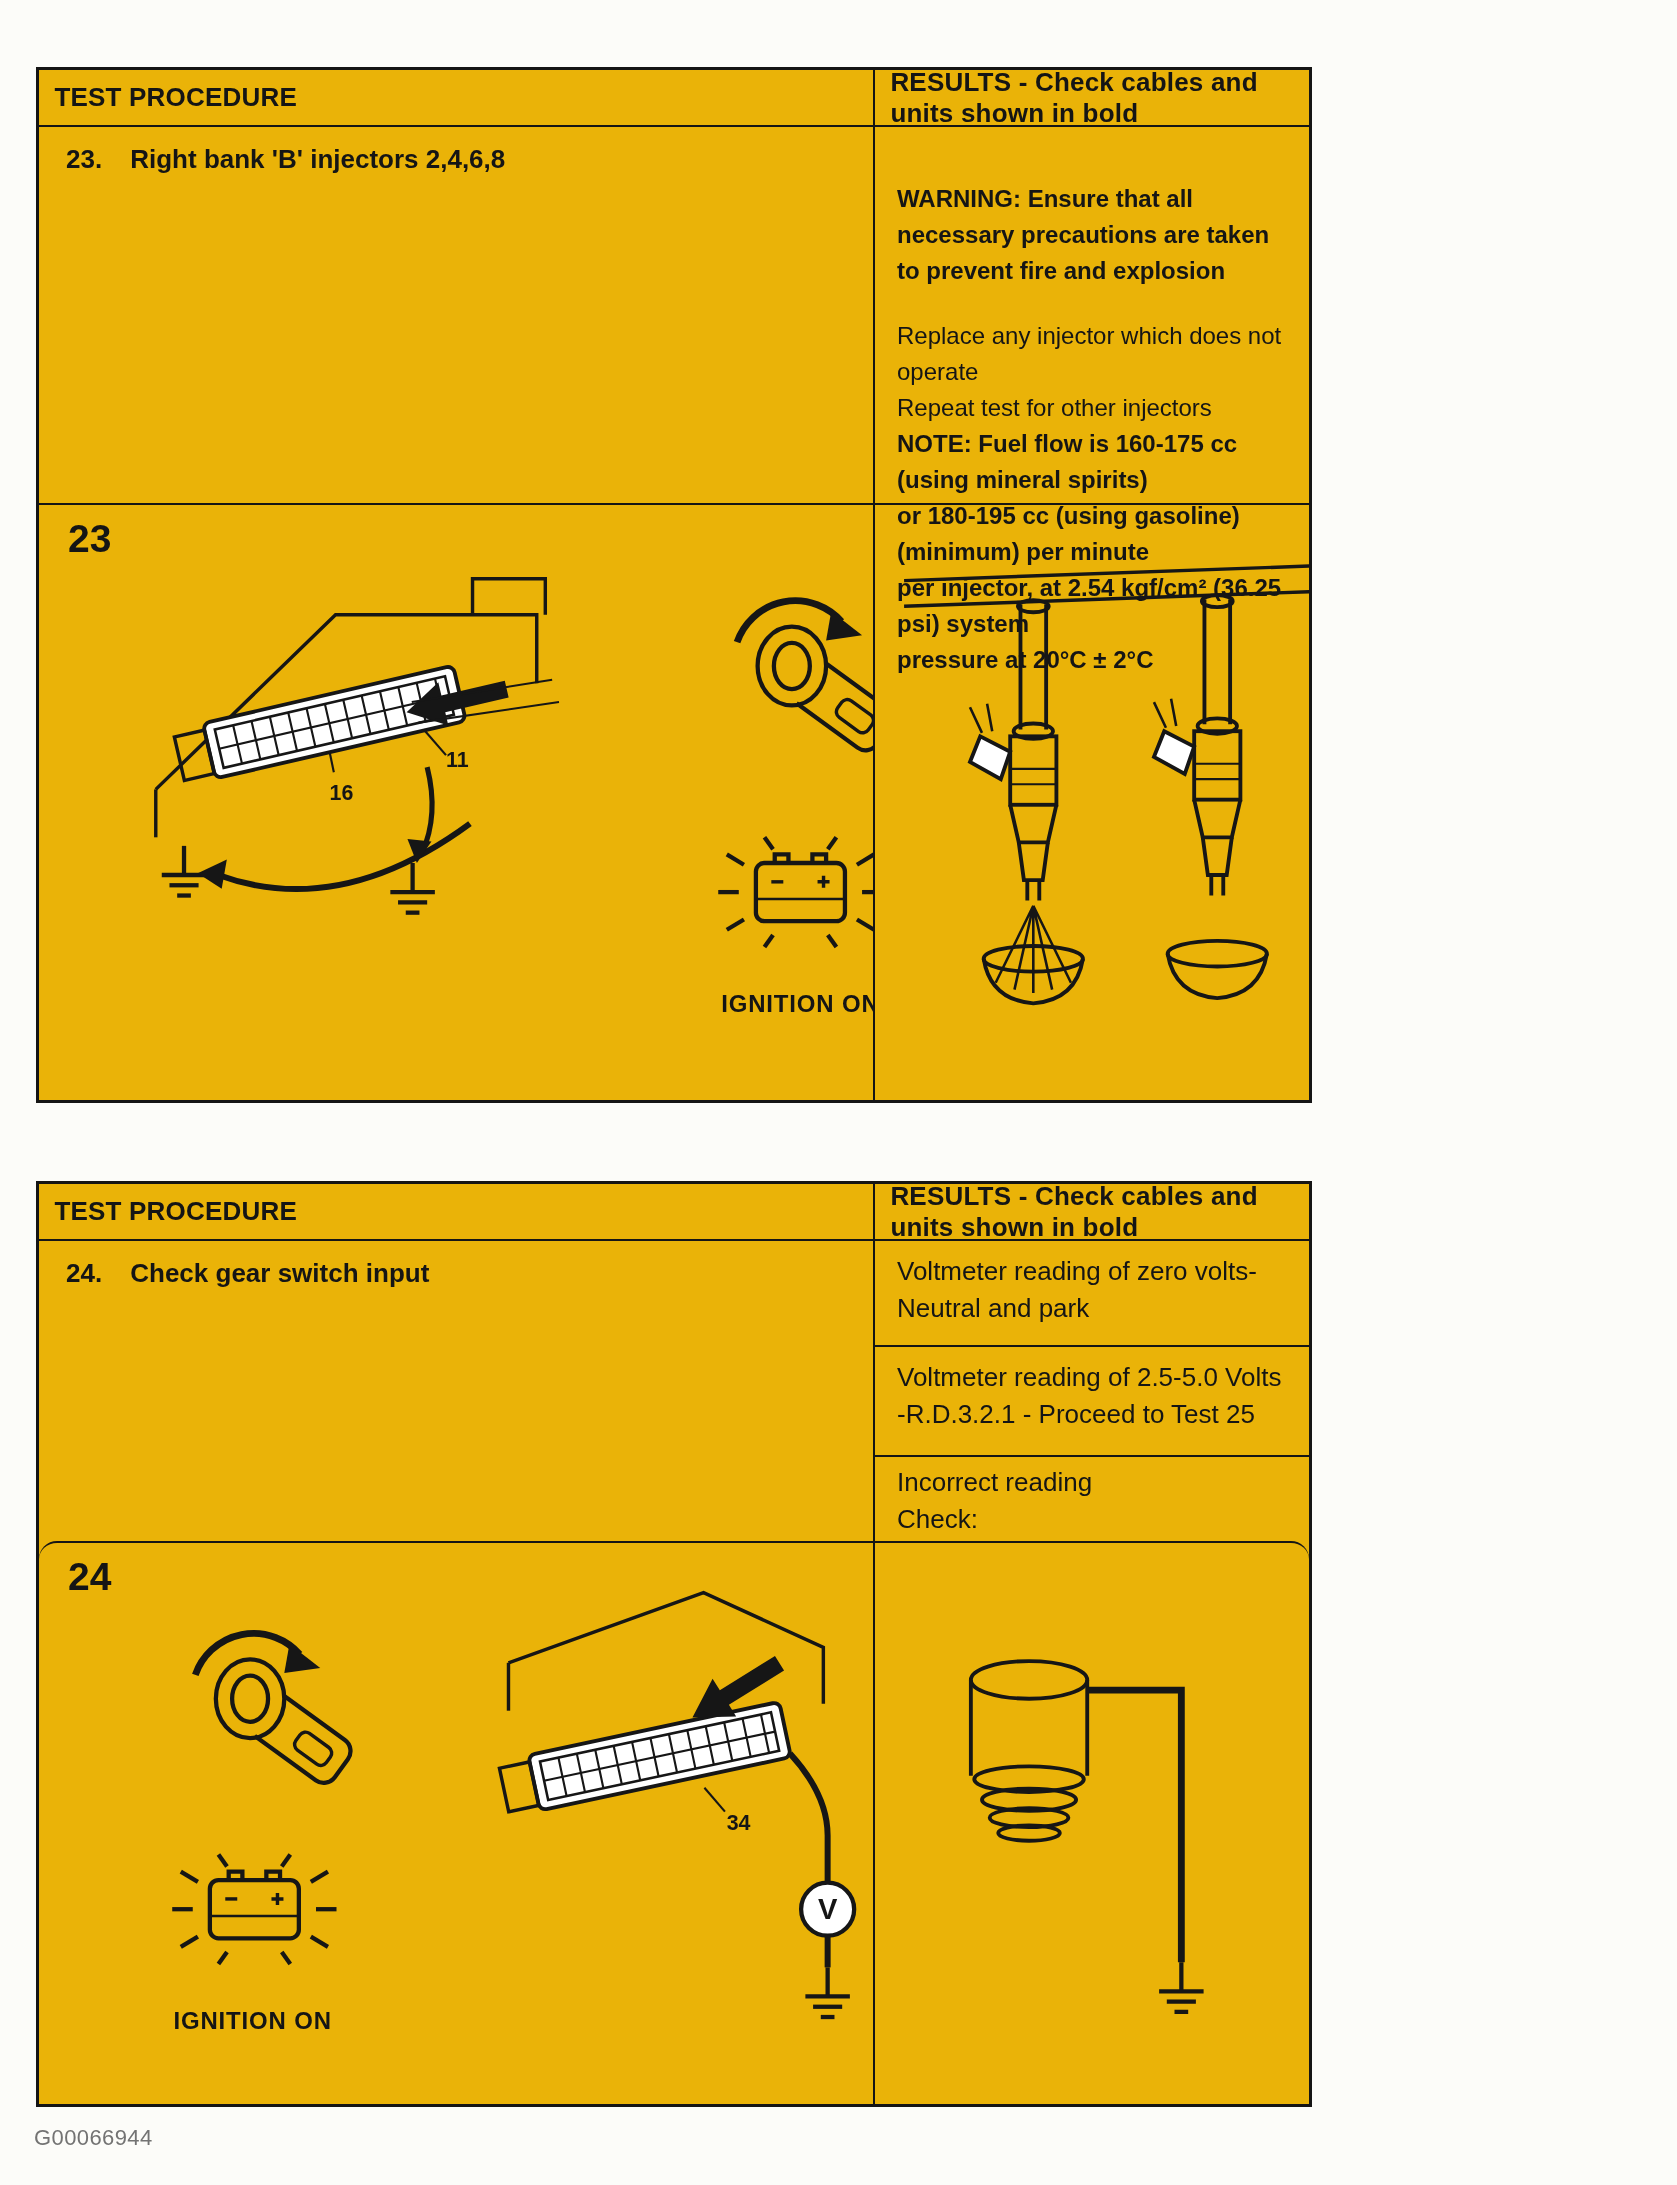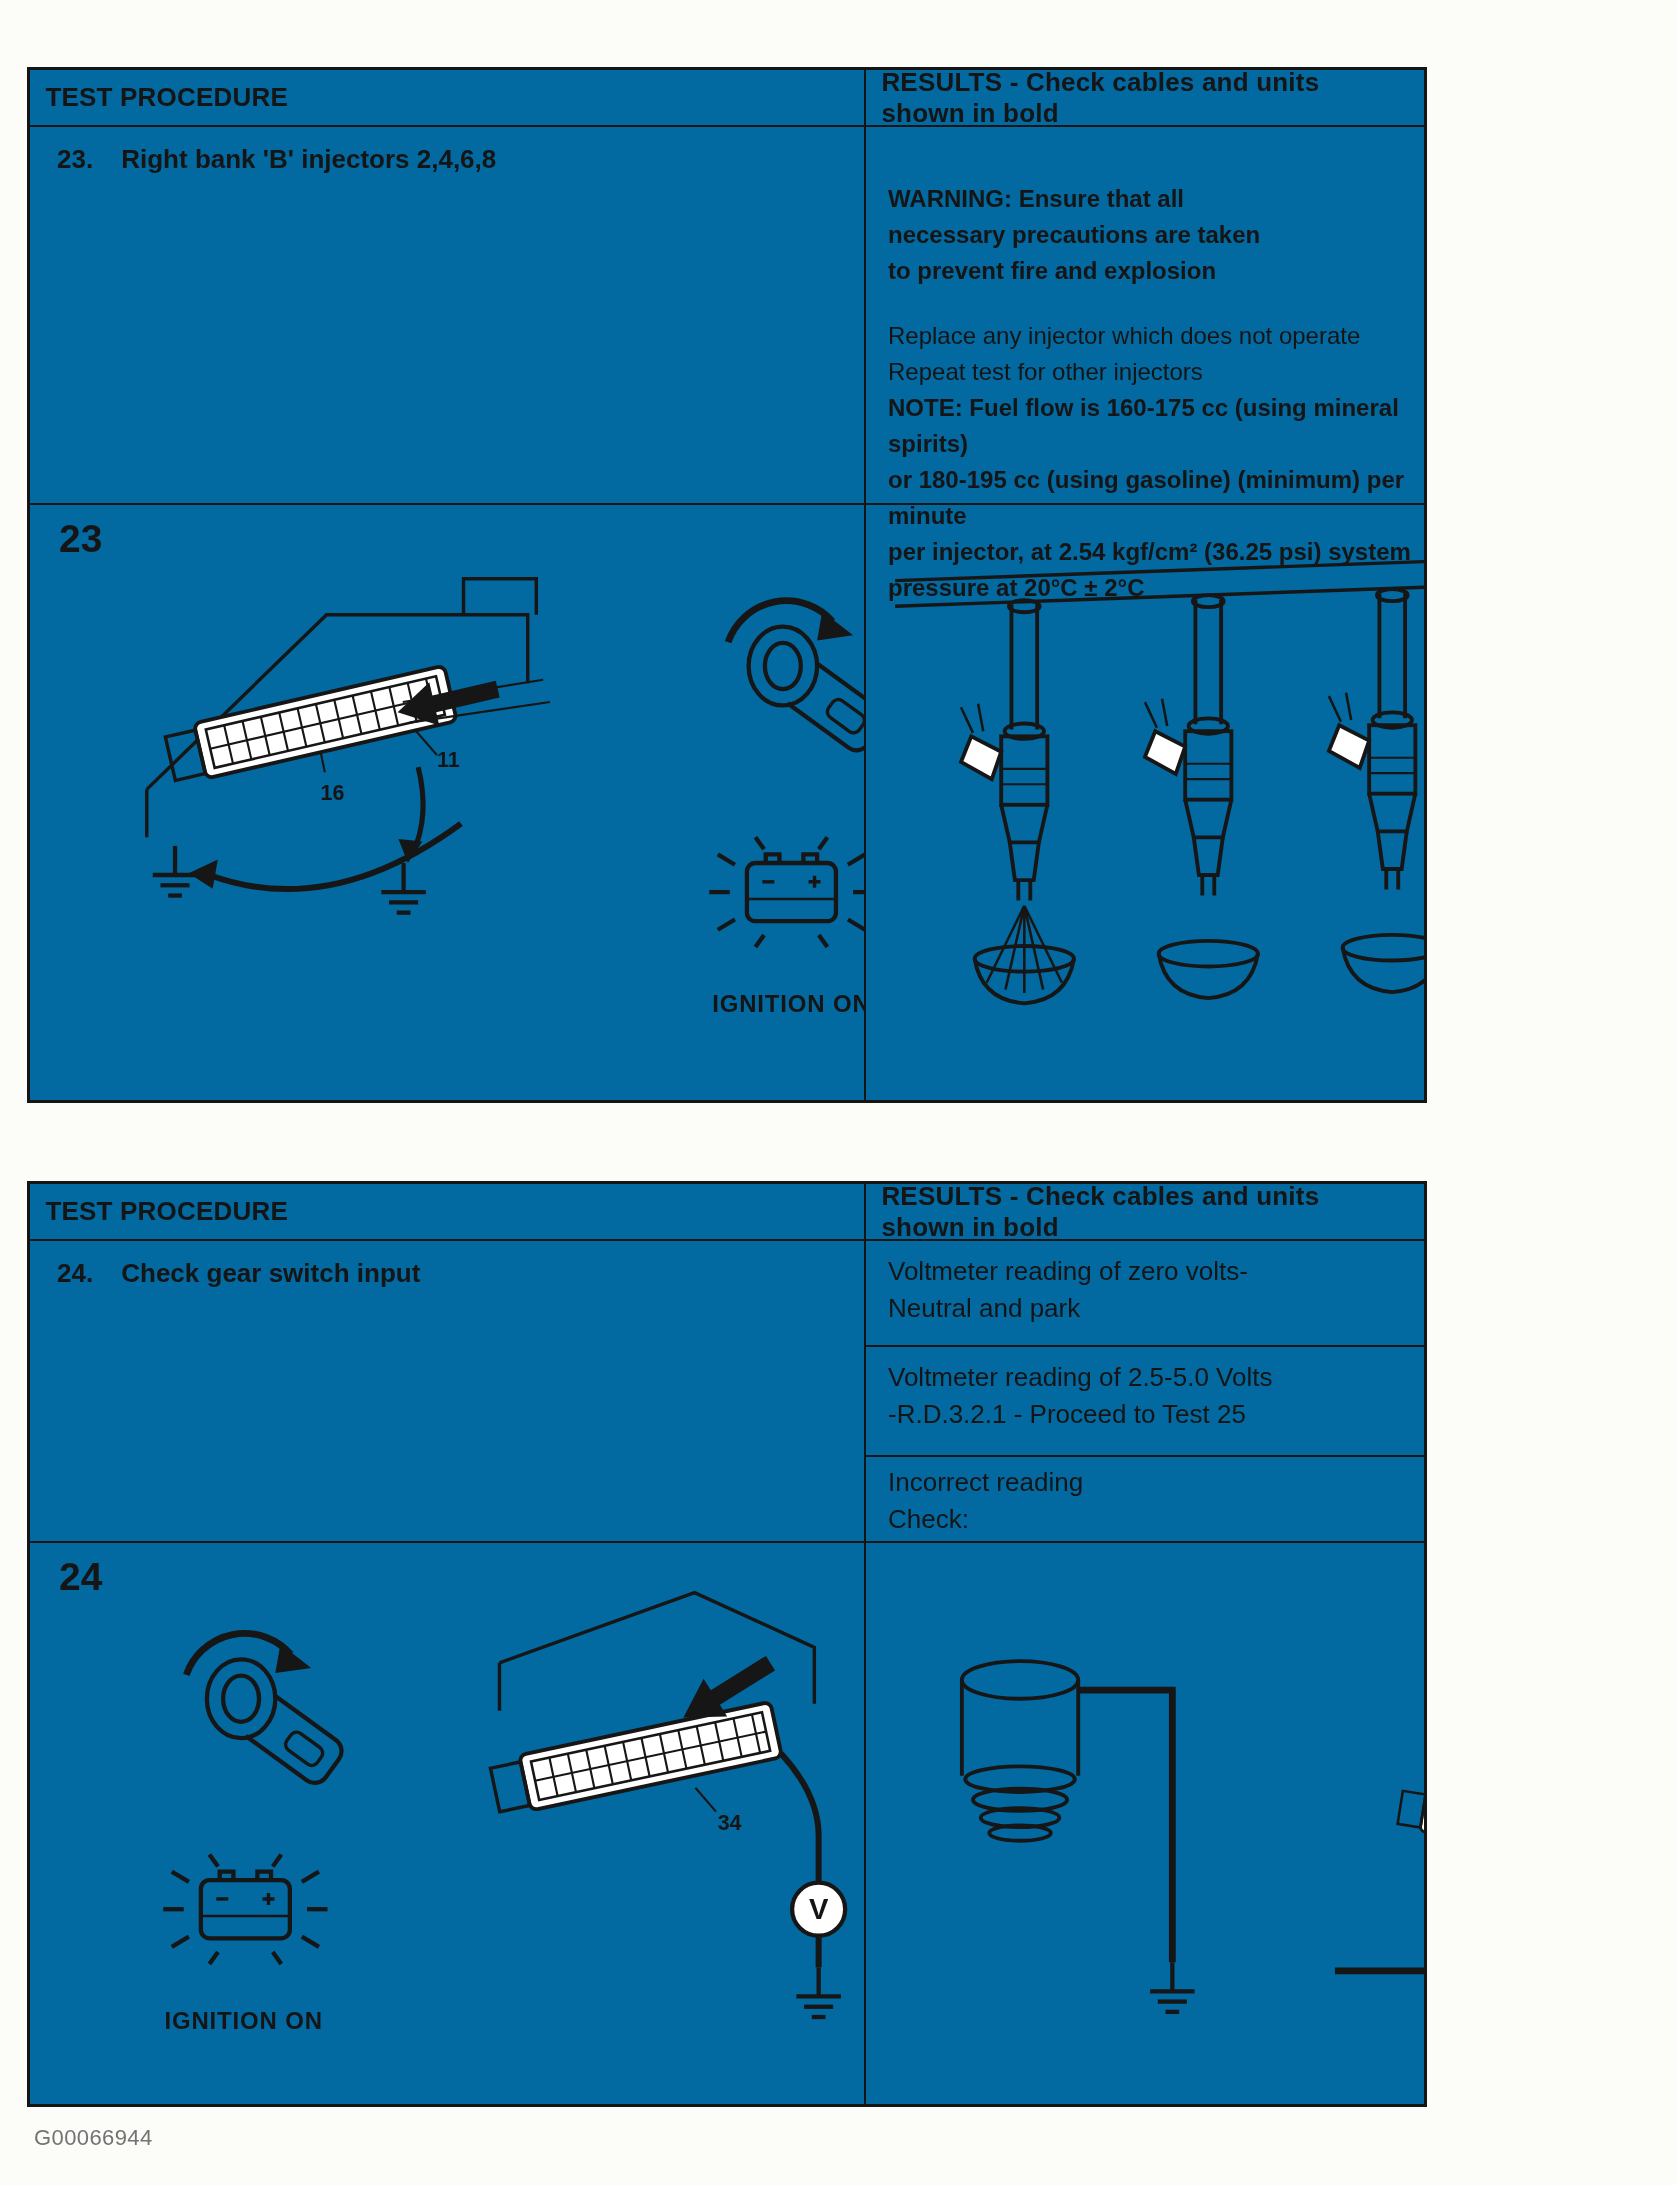--- a/index.html
+++ b/index.html
@@ -1,19 +1,19 @@
 <!DOCTYPE html>
 <html style="font-size:13.7px"><head>
 <meta charset="utf-8">
 <style>
   * { box-sizing: border-box; }
   html,body { margin:0; padding:0; background:#d9d9d5; }
   .page { position:relative; width:1677px; height:2186px; background:#fcfcf9;
           font-family:"Liberation Sans", sans-serif; color:#151515; overflow:hidden; }
-  .tbl { position:absolute; left:27px; width:1400px; border:3.4px solid #151515; background:#0369a1; }
+  .tbl { position:absolute; left:36px; width:1276px; border:3.4px solid #151515; background:#eab308; }
   .row { display:flex; }
   .row + .row { border-top:2.6px solid #151515; }
   .cl { width:836px; border-right:2.6px solid #151515; position:relative; flex:none;padding-left:44px; }
   .cr { flex:1 1 auto; position:relative; }
   .hdrrow { height:55px; }
   .hdrrow .cl, .hdrrow .cr { display:flex; align-items:center; height:100%; padding:0 15.4px;
                              font-size:26px; font-weight:bold; letter-spacing:0.2px; }
   .proc { padding:17px 17px 0 27px; font-size:26px; font-weight:bold; }
   .tnum { display:inline-block; min-width:57px; }
   .res { padding:10.3px 8.6px 0 22px; font-size:24px; line-height:36px;margin-top:44px; }
@@ -208,21 +208,21 @@
             <div>Voltmeter reading of 2.5-5.0 Volts</div>
             <div>-R.D.3.2.1 - Proceed to Test 25</div>
           </div>
           <div class="rs3">
             <div>Incorrect reading</div>
             <div>Check:</div>
           </div>
         </div>
       </div>
     </div>
-    <div class="row figrow" style="height:563px;">
+    <div class="row figrow" style="height:563px;border-radius:18px;">
       <div class="cl">
         <div class="figlabel">24</div>
         <svg class="figsvg" width="833" height="563" viewBox="0 0 973 658">
           <use href="#sym-key" transform="translate(195,182)"></use>
           <use href="#sym-battery" transform="translate(200,428)"></use>
           <text x="198" y="568" text-anchor="middle" font-size="28" font-weight="bold" letter-spacing="1">IGNITION ON</text>
           <g stroke="#161616" stroke-width="4" fill="none">
             <path d="M497,140 L725,58 L865,122 L865,188"></path>
             <path d="M497,140 V196"></path>
           </g>

